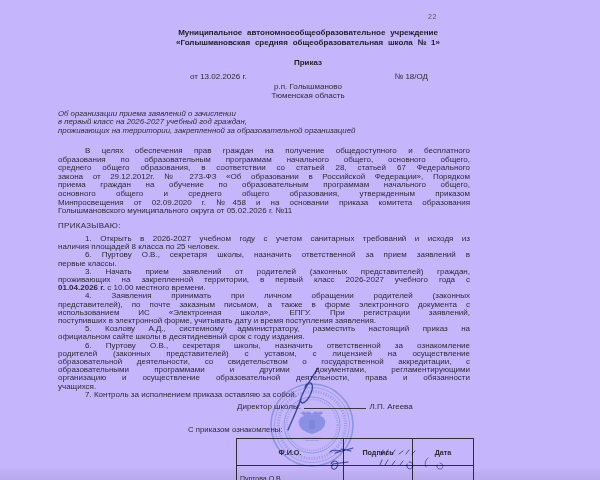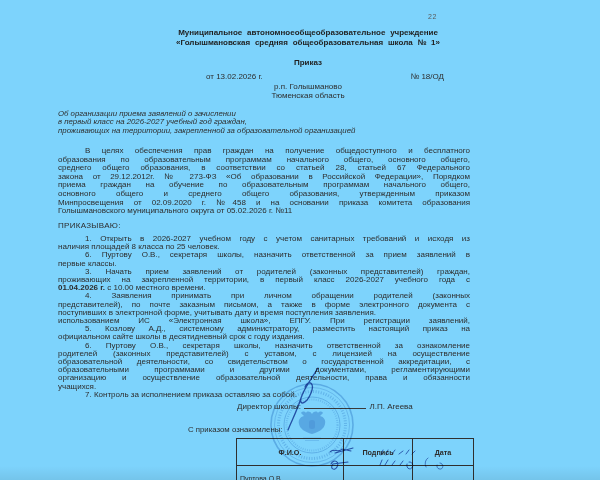--- a/index.html
+++ b/index.html
@@ -1,27 +1,27 @@
 <!DOCTYPE html>
 <html><head>
 <meta charset="utf-8">
 <style>
   html,body{margin:0;padding:0;background:#e9e9e9;}
   .page{
     position:relative;width:600px;height:480px;overflow:hidden;
-    background:#7dd3fc;
+    background:#c4b5fd;
     font-family:"Liberation Sans", sans-serif;
     color:#2d2d2d;
   }
   .abs{position:absolute;}
   .centered{left:16px;width:584px;text-align:center;}
   .pagenum{left:428px;top:13px;font-size:7px;color:#5a5a5a;letter-spacing:.5px;}
   .org{top:28px;font-size:8px;line-height:10px;font-weight:bold;word-spacing:2.5px;color:#1f1f1f;}
   .doctype{top:58px;font-size:8px;font-weight:bold;color:#1f1f1f;}
-  .daterow{left:206px;top:72px;width:238px;display:flex;justify-content:space-between;font-size:8px;}
+  .daterow{left:190px;top:72px;width:238px;display:flex;justify-content:space-between;font-size:8px;}
   .place{top:82px;font-size:8px;}
   .region{top:91px;font-size:8px;}
   .subject{left:58px;top:110px;width:360px;font-style:italic;font-size:7.8px;line-height:8.4px;}
   .preamble{left:58px;top:147px;width:412px;font-size:8px;line-height:8.6px;}
   .resheading{left:58px;top:221px;font-size:8px;letter-spacing:.3px;}
   .items{left:58px;top:235px;width:412px;font-size:8px;line-height:8.2px;}
   .ln{text-align:justify;text-align-last:justify;}
   .ln.last{text-align-last:left;}
   .ind{text-indent:27px;}
   .sigrow{left:237px;top:400px;font-size:8px;white-space:nowrap;}
@@ -89,22 +89,22 @@
     <div class="ln last">первые классы.</div>
 
     <div class="ln ind">3. Начать прием заявлений от родителей (законных представителей) граждан,</div>
     <div class="ln">проживающих на закрепленной территории, в первый класс 2026-2027 учебного года с</div>
     <div class="ln last">
       <b>01.04.2026 г.</b><span> с 10.00 местного времени.</span>
     </div>
 
     <div class="ln ind">4. Заявления принимать при личном обращении родителей (законных</div>
     <div class="ln">представителей), по почте заказным письмом, а также в форме электронного документа с</div>
+    <div class="ln">использованием ИС «Электронная школа», ЕПГУ. При регистрации заявлений,</div>
     <div class="ln last">поступивших в электронной форме, учитывать дату и время поступления заявления.</div>
-    <div class="ln">использованием ИС «Электронная школа», ЕПГУ. При регистрации заявлений,</div>
 
     <div class="ln ind">5. Козлову А.Д., системному администратору, разместить настоящий приказ на</div>
     <div class="ln last">официальном сайте школы в десятидневный срок с году издания.</div>
 
     <div class="ln ind">6. Пуртову О.В., секретаря школы, назначить ответственной за ознакомление</div>
     <div class="ln">родителей (законных представителей) с уставом, с лицензией на осуществление</div>
     <div class="ln">образовательной деятельности, со свидетельством о государственной аккредитации, с</div>
     <div class="ln">образовательными программами и другими документами, регламентирующими</div>
     <div class="ln">организацию и осуществление образовательной деятельности, права и обязанности</div>
     <div class="ln last">учащихся.</div>

